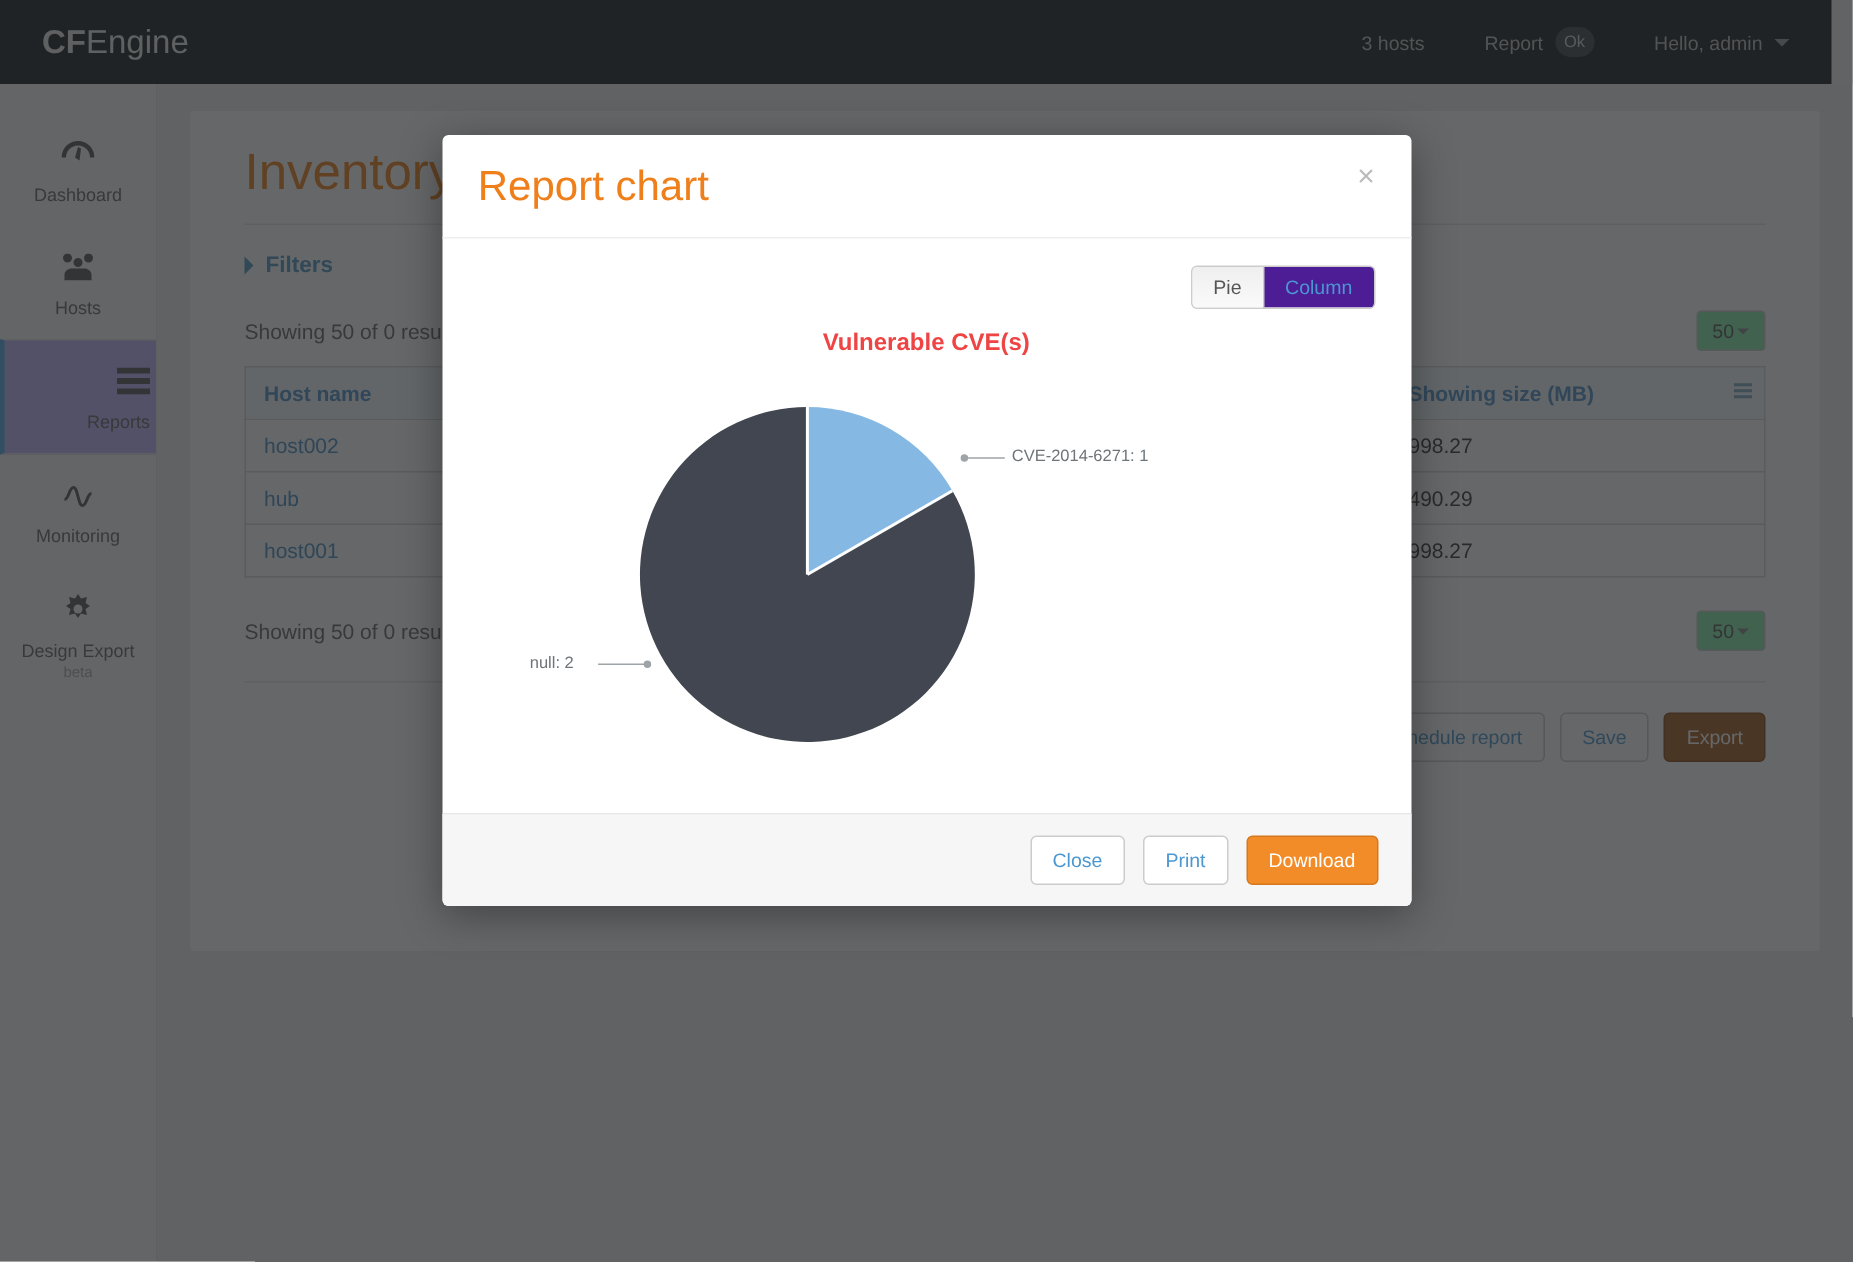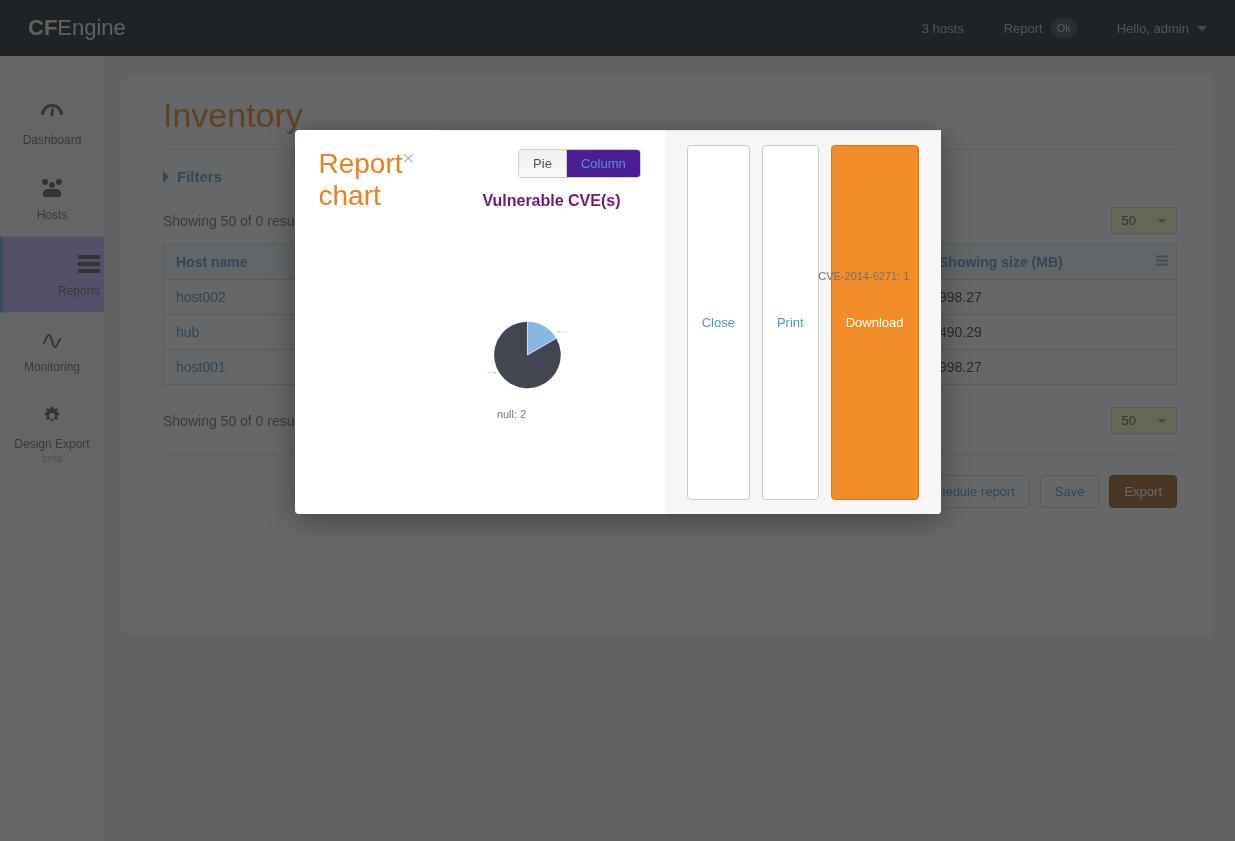--- a/index.html
+++ b/index.html
@@ -10,21 +10,21 @@
     background: #f2f2f2;
     width: 1235px;
     height: 841px;
     overflow: hidden;
     position: relative;
   }
 
   
   .header {
     position: absolute;
-    top: 0; left: 0; right: 0;
+    top: 0; left: 0; right: 14px;
     height: 56px;
     background: #1a1d21;
     display: flex;
     align-items: center;
     color: #999;
     padding: 0 28px;
   }
   .logo { color: #e6e6e6; font-size: 22px; }
   .logo .bold { font-weight: 700; }
   .logo .light { font-weight: 300; }
@@ -40,21 +40,21 @@
   
   .sidebar {
     position: absolute;
     top: 56px; left: 0; bottom: 0;
     width: 105px;
     background: #f8f8f8;
     border-right: 1px solid #e5e5e5;
     display: flex;
     flex-direction: column;
     align-items: stretch;
-    padding-top: 30px;
+    padding-top: 20px;
   }
   .side-item {
     text-align: center;
     color: #666;
     font-size: 12px;
     padding: 18px 4px 14px;
     cursor: pointer;
   }
   .side-item.active {
     background: #c4b5fd;
@@ -78,21 +78,21 @@
     border-radius: 2px;
     padding: 22px 36px 36px;
     min-height: 560px;
   }
   .page-title { color: #ef7f1a; font-size: 34px; font-weight: 400; margin-bottom: 14px; }
   .hr { border-top: 1px solid #e5e5e5; margin: 4px 0 18px; }
   .filters { color: #5097c7; font-weight: 600; font-size: 15px; display:flex; align-items:center; gap:8px;}
   .chev-right { display:inline-block; width:0;height:0; border-top:6px solid transparent; border-bottom:6px solid transparent; border-left:6px solid #5097c7;}
   .row-between { display:flex; justify-content:space-between; align-items:center; margin-top:22px;}
   .muted { color:#666; font-size:14px;}
-  .page-size { border:1px solid #ccc; border-radius:3px; padding:5px 10px; background:#fef9c3; color:#555; display:flex; align-items:center; gap:22px; font-size:13px;}
+  .page-size { border:1px solid #ccc; border-radius:3px; padding:5px 10px; background:#86efac; color:#555; display:flex; align-items:center; gap:2px; font-size:13px;}
   .caret { display:inline-block; width:0;height:0; border-left:4px solid transparent;border-right:4px solid transparent;border-top:4px solid #888;}
 
   .table { width:100%; border-collapse: collapse; margin-top:10px;}
   .table th, .table td { border:1px solid #d8d8d8; padding:9px 12px; text-align:left; font-size:14px;}
   .table th { background:#f5faff; color:#5093cc; font-weight:600; position:relative;}
   .table td.link { color:#4a90c8;}
   .th-menu { position:absolute; right:8px; top:50%; transform:translateY(-50%); color:#7fa8c6;}
   .burger { display:inline-block; width:12px;}
   .burger span { display:block; height:2px; background:#7fa8c6; margin:2px 0;}
 
@@ -104,33 +104,33 @@
   
   .scrim {
     position:absolute; inset:0; background:rgba(35,38,40,0.70);
   }
   .modal {
     position:absolute;
     top: 90px; left: 50%; transform: translateX(-50%);
     width: 646px;
     background:#fff; border-radius:4px;
     box-shadow: 0 6px 28px rgba(0,0,0,0.35);
-    display:flex; flex-direction:row;margin-top:40px;
+    display:flex; flex-direction:column;
   }
   .modal-head { padding: 18px 24px; display:flex; align-items:flex-start; justify-content:space-between;}
   .modal-title { color:#ef7f1a; font-size:28px; font-weight:400;}
   .modal-close { color:#bbb; font-size:20px; line-height:1; cursor:pointer;}
   .modal-body { padding: 18px 24px 24px; border-top:1px solid #eee;}
   .toggle { float:right; display:flex; border:1px solid #ccc; border-radius:4px; overflow:hidden;}
   .toggle-btn { padding:6px 14px; font-size:13px; background:#4c1d95; color:#4b97d1;}
   .toggle-btn.active { background:linear-gradient(#efefef,#fafafa); color:#555;}
   .toggle-btn + .toggle-btn { border-left:1px solid #ccc;}
 
   .chart-area { clear:both; padding-top:8px;}
-  .chart-title { text-align:center; color:#701a75; font-size:16px; font-weight:600; margin-top:6px;}
+  .chart-title { text-align:center; color:#ef4444; font-size:16px; font-weight:600; margin-top:6px;}
   .chart-sub { text-align:center; color:#8a8f93; font-size:12px; margin-top:4px;}
   .pie-wrap { position:relative; height:270px; margin-top:10px;}
   .label { position:absolute; font-size:11px; color:#6e7478; white-space:nowrap;}
 
   .modal-foot { background:#f6f6f6; padding:14px 22px; display:flex; justify-content:flex-end; gap:12px; border-top:1px solid #e5e5e5; border-radius:0 0 4px 4px;}
 </style>
 </head>
 <body>
 
 <div class="header">

